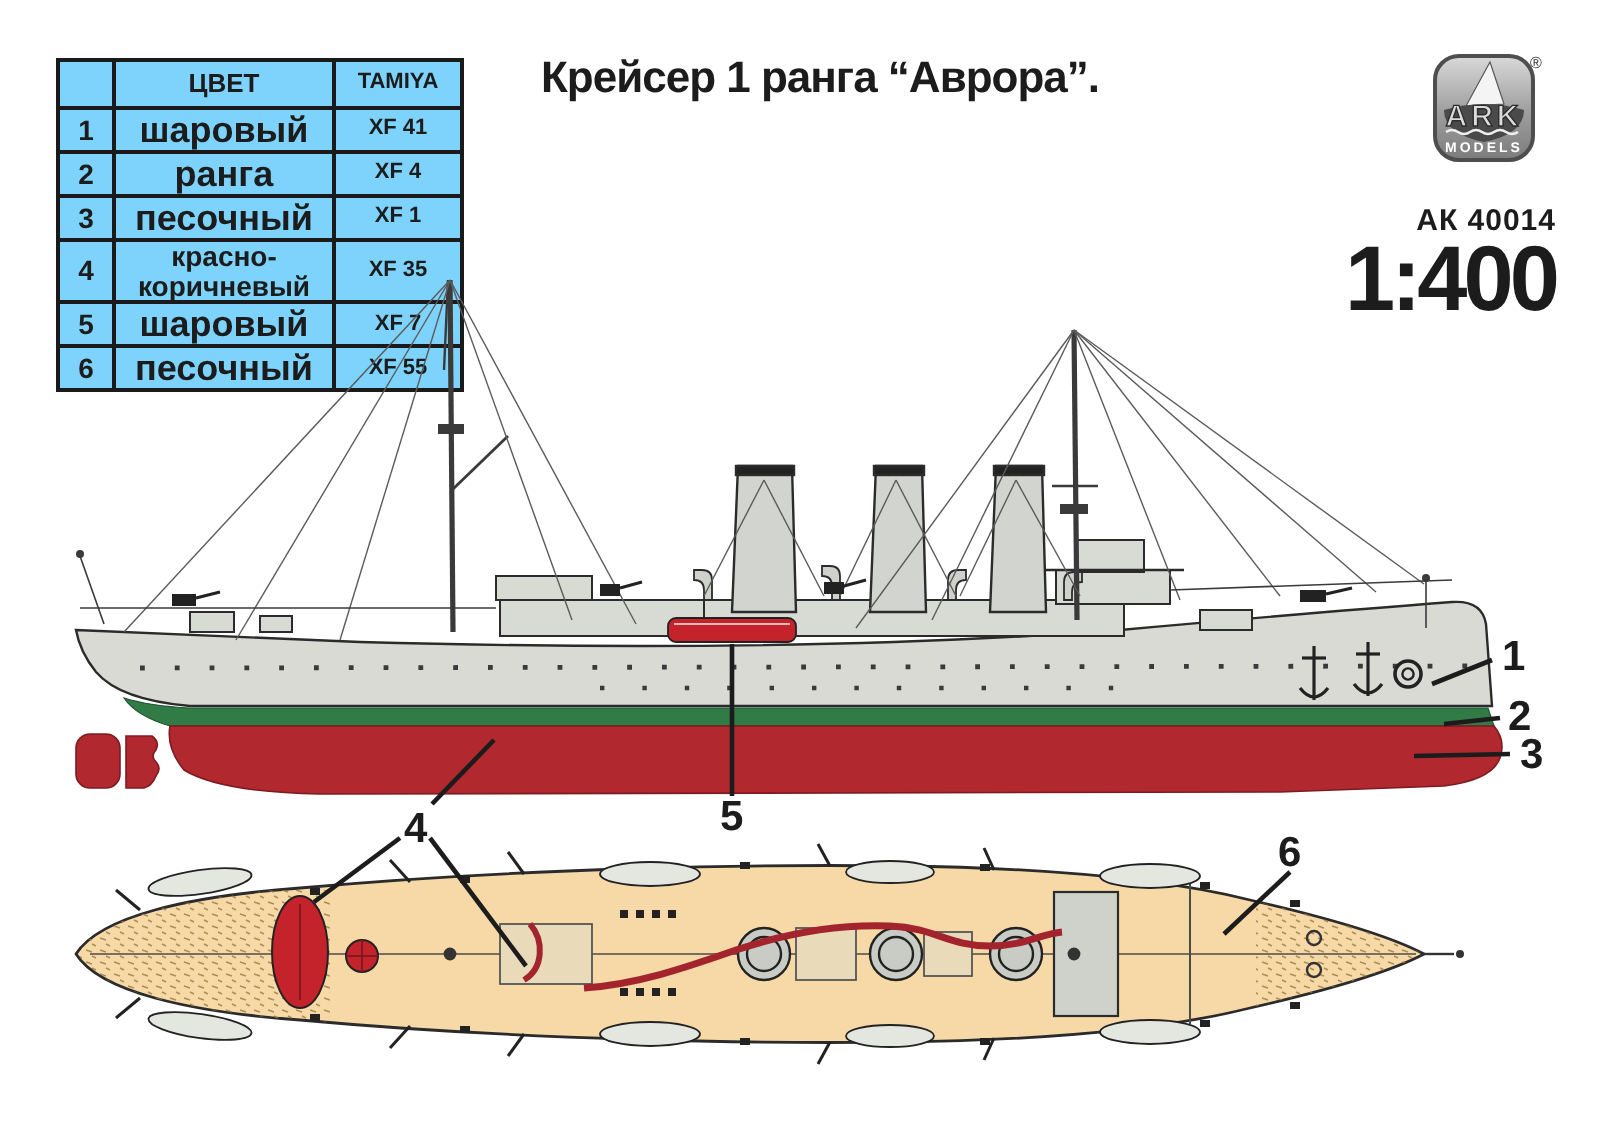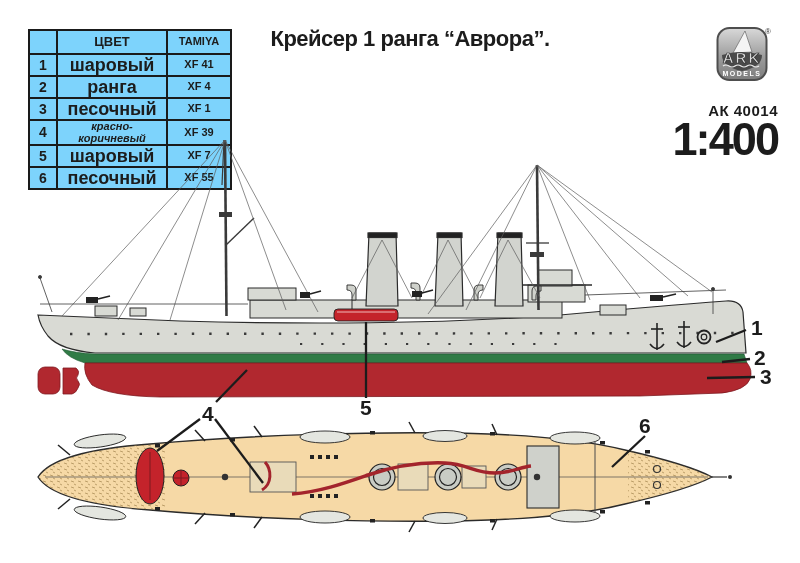--- a/index.html
+++ b/index.html
@@ -48,22 +48,22 @@
       <td class="c-color">ранга</td>
       <td class="c-tamiya">XF 4</td>
     </tr>
     <tr>
       <td class="c-num">3</td>
       <td class="c-color">песочный</td>
       <td class="c-tamiya">XF 1</td>
     </tr>
     <tr>
       <td class="c-num">4</td>
-      <td class="c-color" style="font-size:11px;font-style:italic;">красно-коричневый</td>
-      <td class="c-tamiya">XF 39</td>
+      <td class="c-color" style="font-size:14px;">красно-коричневый</td>
+      <td class="c-tamiya">XF 35</td>
     </tr>
     <tr>
       <td class="c-num">5</td>
       <td class="c-color">шаровый</td>
       <td class="c-tamiya">XF 7</td>
     </tr>
     <tr>
       <td class="c-num">6</td>
       <td class="c-color">песочный</td>
       <td class="c-tamiya">XF 55</td>

